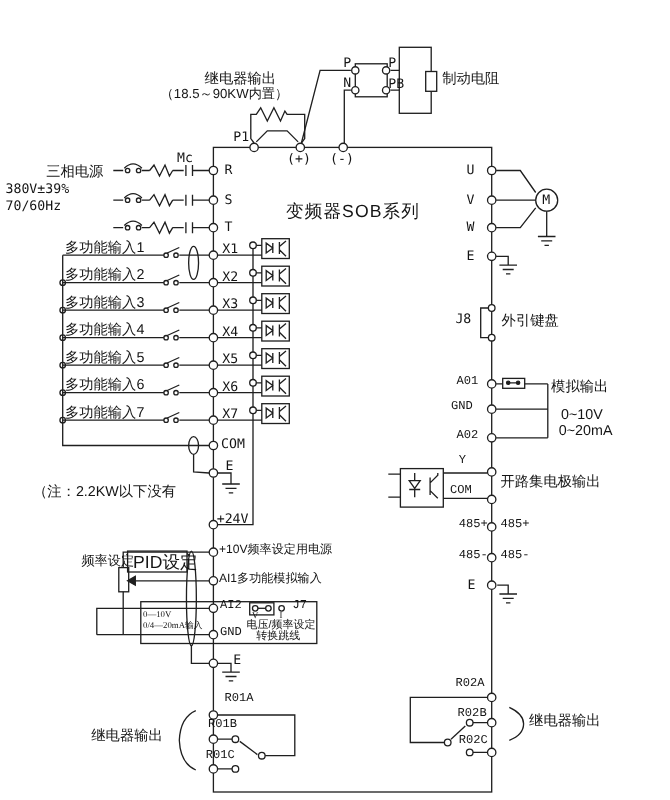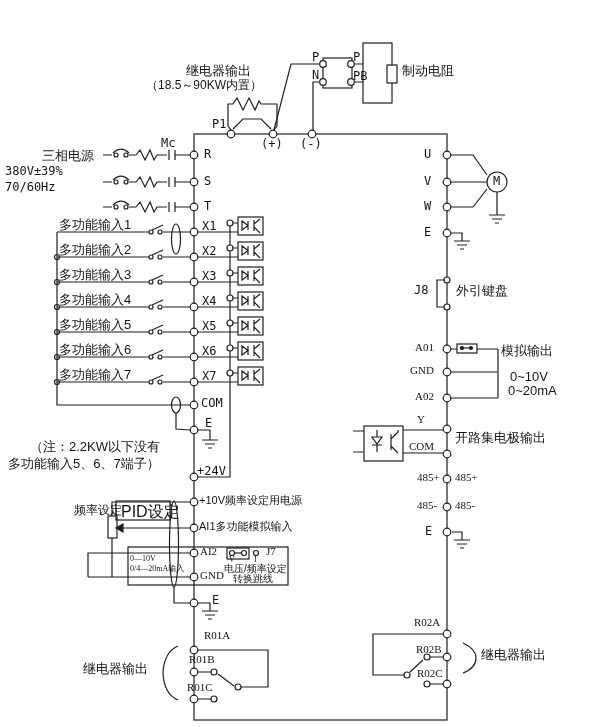--- a/index.html
+++ b/index.html
@@ -1,21 +1,21 @@
 <!DOCTYPE html>
 <html><head>
 <meta charset="utf-8">
 <style>
   html,body{margin:0;padding:0;background:#fff;}
   #stage{position:relative;width:609px;height:727px;background:#fff;overflow:hidden;
          font-family:"Liberation Sans",sans-serif;color:#141414;}
   #wires{position:absolute;left:0;top:0;}
   .lb{position:absolute;white-space:nowrap;font-size:13px;line-height:1.05;color:#141414;}
   .mono{font-family:"DejaVu Sans Mono",monospace;font-size:12px;}
-  .m11{font-family:Liberation Serif, serif;font-size:11px;}
+  .m11{font-family:Liberation Mono, monospace;font-size:11px;}
   .sm{font-size:11px;}
   .xs{font-size:8px;font-family:Liberation Serif, serif;}
   .x9{font-size:10px;}
   .ttl{font-size:16px;letter-spacing:1px;}
 </style>
 </head>
 <body>
 
 <div id="stage">
 
@@ -250,41 +250,41 @@
 <div class="lb" style="left:402px;top:64px">制动电阻</div>
 
 <div class="lb mono" style="left:161px;top:137px">Mc</div>
 <div class="lb" style="left:42px;top:149px">三相电源</div>
 <div class="lb mono" style="left:5px;top:165px">380V±39%</div>
 <div class="lb mono" style="left:5px;top:181px">70/60Hz</div>
 <div class="lb mono" style="left:204px;top:148px">R</div>
 <div class="lb mono" style="left:204px;top:175px">S</div>
 <div class="lb mono" style="left:204px;top:200px">T</div>
 
+<div class="lb ttl" style="left:260px;top:185px">变频器SOB系列</div>
 
 <div class="lb" style="left:59px;top:218px">多功能输入1</div>
 <div class="lb" style="left:59px;top:243px">多功能输入2</div>
 <div class="lb" style="left:59px;top:268px">多功能输入3</div>
 <div class="lb" style="left:59px;top:293px">多功能输入4</div>
 <div class="lb" style="left:59px;top:318px">多功能输入5</div>
 <div class="lb" style="left:59px;top:343px">多功能输入6</div>
 <div class="lb" style="left:59px;top:368px">多功能输入7</div>
 
 <div class="lb mono" style="left:202px;top:220px">X1</div>
 <div class="lb mono" style="left:202px;top:245px">X2</div>
 <div class="lb mono" style="left:202px;top:270px">X3</div>
 <div class="lb mono" style="left:202px;top:295px">X4</div>
 <div class="lb mono" style="left:202px;top:320px">X5</div>
 <div class="lb mono" style="left:202px;top:345px">X6</div>
 <div class="lb mono" style="left:202px;top:370px">X7</div>
 
 <div class="lb mono" style="left:201px;top:397px">COM</div>
 <div class="lb mono" style="left:205px;top:417px">E</div>
 <div class="lb" style="left:30px;top:440px">（注：2.2KW以下没有</div>
-<div class="lb" style="left:8px;top:457px">多功能输入5、6、7端子）</div>
 <div class="lb mono" style="left:197px;top:465px">+24V</div>
 
 <div class="lb sm" style="left:199px;top:495px">+10V频率设定用电源</div>
 <div class="lb" style="left:74px;top:504px;font-size:12px">频率设定</div>
 <div class="lb" style="left:121px;top:504px;font-size:16px">PID设定</div>
 <div class="lb sm" style="left:199px;top:521px">AI1多功能模拟输入</div>
 <div class="lb m11" style="left:200px;top:546px">AI2</div>
 <div class="lb xs" style="left:130px;top:555px">0—10V</div>
 <div class="lb xs" style="left:130px;top:565px">0/4—20mA输入</div>
 <div class="lb xs" style="left:229px;top:556px">V</div>

